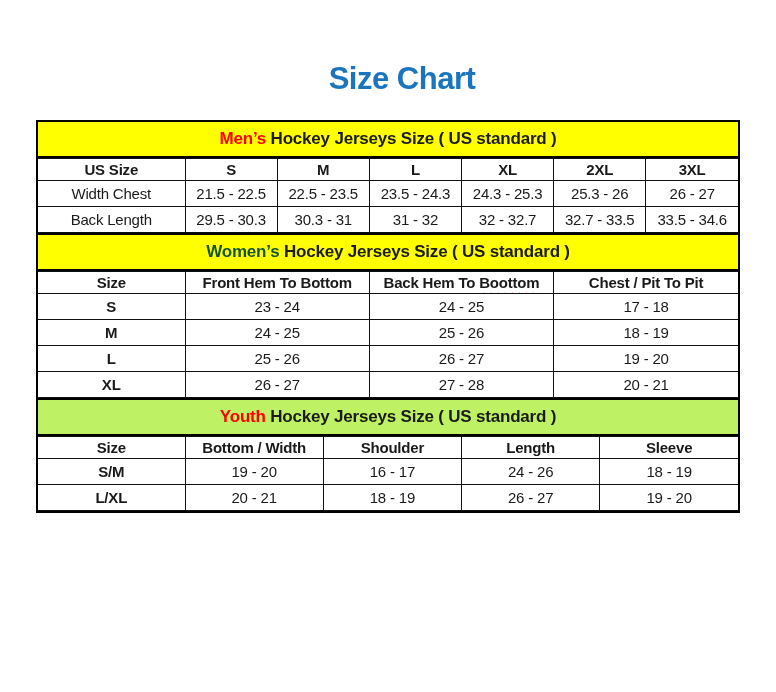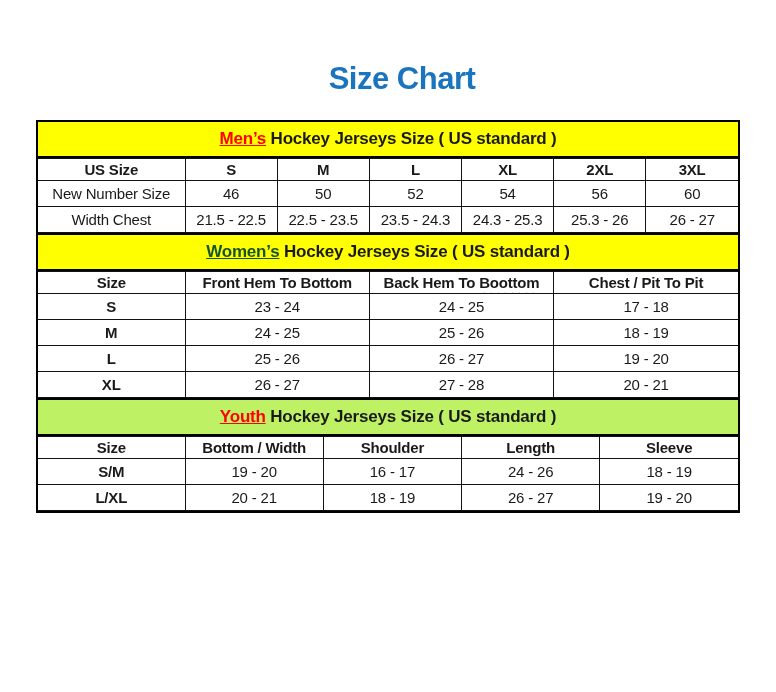--- a/index.html
+++ b/index.html
@@ -36,21 +36,21 @@
     background: #ffff00;
     height: 34px;
     line-height: 34px;
     text-align: center;
     font-size: 17px;
     font-weight: bold;
     border-bottom: 2px solid #000;
     letter-spacing: -0.2px;
   }
   .sec + .sec .band { border-top: 2px solid #000; }
-  .band .band-hi { font-weight: bold; text-decoration: underline; }
+  .band .band-hi { font-weight: bold; }
   table.size-table {
     width: 100%;
     border-collapse: collapse;
     table-layout: fixed;
   }
   table.size-table th,
   table.size-table td {
     border: 1px solid #111;
     text-align: center;
     vertical-align: middle;
@@ -106,36 +106,36 @@
               <th>S</th>
               <th>M</th>
               <th>L</th>
               <th>XL</th>
               <th>2XL</th>
               <th>3XL</th>
             </tr>
           </thead>
           <tbody>
             <tr>
-              <th class="rowlabel">New Number Size</th>
-              <td>46</td>
-              <td>50</td>
-              <td>52</td>
-              <td>54</td>
-              <td>56</td>
-              <td>60</td>
-            </tr>
-            <tr>
               <th class="rowlabel">Width Chest</th>
               <td>21.5 - 22.5</td>
               <td>22.5 - 23.5</td>
               <td>23.5 - 24.3</td>
               <td>24.3 - 25.3</td>
               <td>25.3 - 26</td>
               <td>26 - 27</td>
+            </tr>
+            <tr>
+              <th class="rowlabel">Back Length</th>
+              <td>29.5 - 30.3</td>
+              <td>30.3 - 31</td>
+              <td>31 - 32</td>
+              <td>32 - 32.7</td>
+              <td>32.7 - 33.5</td>
+              <td>33.5 - 34.6</td>
             </tr>
           </tbody>
         </table>
     </div>
 
     <div class="sec sec-1">
       <div class="band" style="background: rgb(255, 255, 0);">
         <span class="band-hi" style="color: #14532d; margin-top: 36px;">Women’s</span><span> Hockey Jerseys Size ( US standard )</span>
       </div>
       <table class="size-table">

